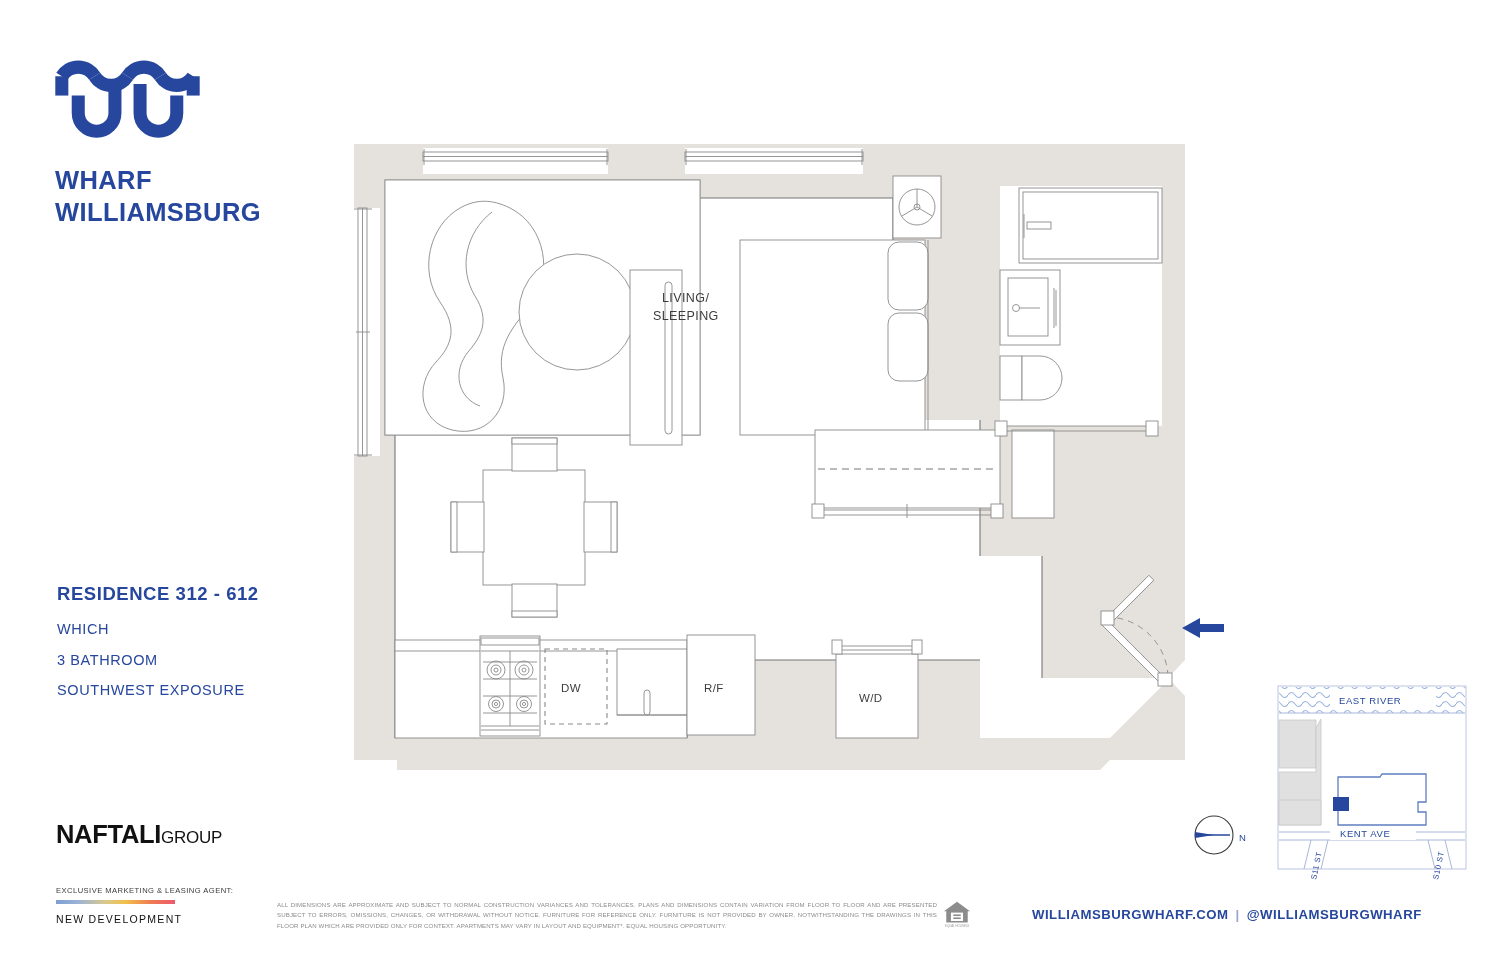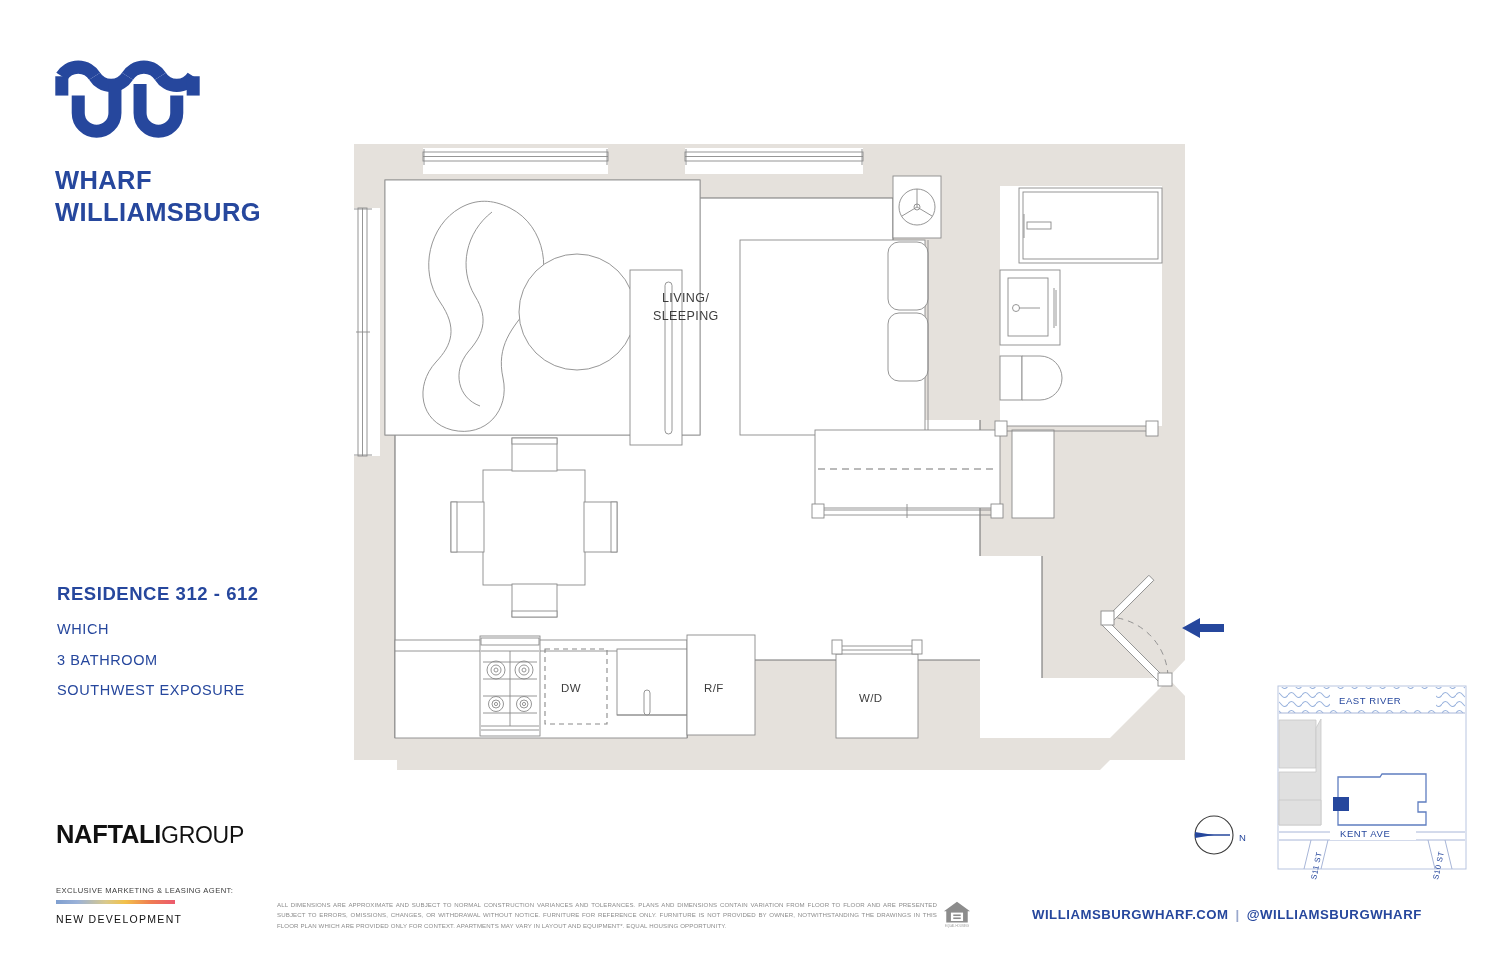--- a/index.html
+++ b/index.html
@@ -26,21 +26,21 @@
     margin-bottom:17px;
   }
   .residence-line{
     font-size:14.5px;color:#26479d;letter-spacing:0.6px;line-height:1;
     margin-bottom:16px;
   }
 
   
   #naftali{left:56px;top:820px;}
   #naftali .n1{font-size:25.5px;font-weight:bold;color:#111;letter-spacing:-0.3px;}
-  #naftali .n2{font-size:23px;font-weight:400;color:#111;letter-spacing:-0.3px;}
+  #naftali .n2{font-size:17px;font-weight:400;color:#111;letter-spacing:-0.3px;}
 
   #corcoran-block{left:56px;top:886px;width:220px;}
   #exclusive-label{
     font-size:7.6px;color:#3a3a3a;letter-spacing:0.45px;margin-bottom:4px;
     white-space:nowrap;
   }
   #corcoran-word{
     font-family:"Liberation Serif", serif;
     font-size:31px;font-style:italic;color:#111;letter-spacing:-0.5px;
     line-height:0.95;

